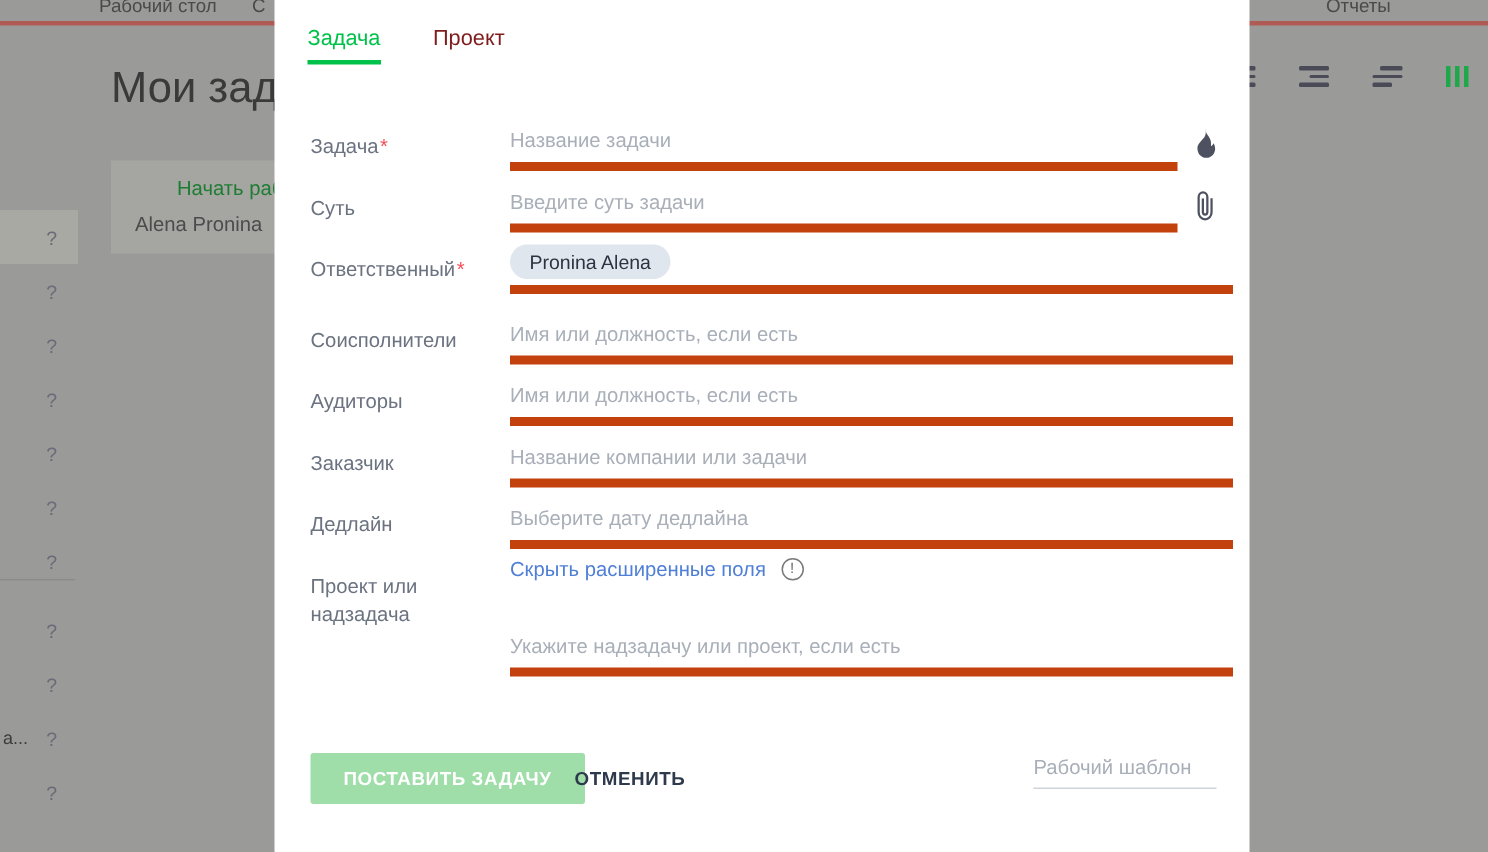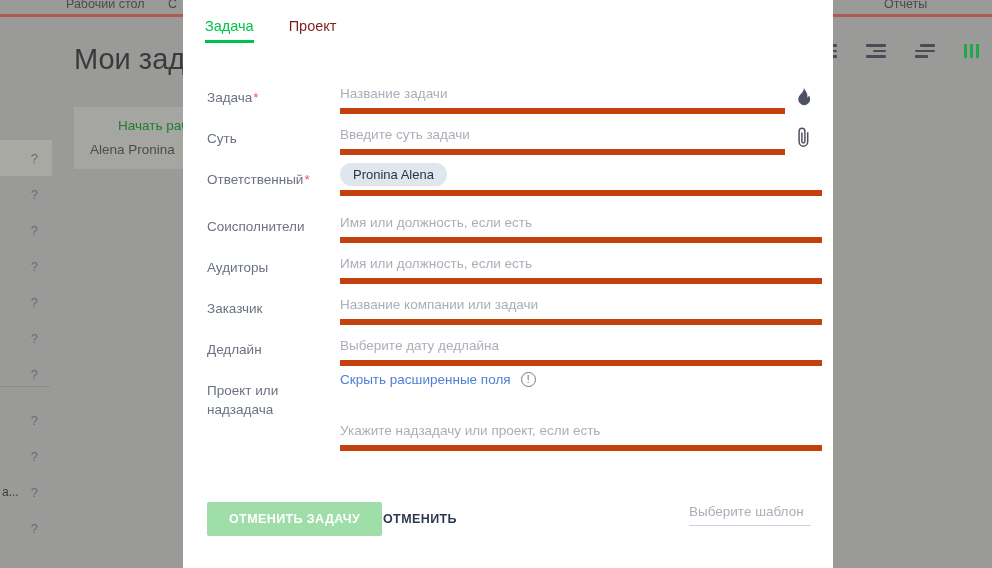--- a/index.html
+++ b/index.html
@@ -325,19 +325,19 @@
         </div>
       </div>
     </div>
 
   <div id="advanced-link">
     <span id="advanced-text">Скрыть расширенные поля</span>
     <span class="info-circle"></span>
   </div>
 
   <div id="footer">
-    <button id="submit-button">ОТМЕНИТЬ ЗАДАЧУ</button>
+    <button id="submit-button">ПОСТАВИТЬ ЗАДАЧУ</button>
     <button id="cancel-button">ОТМЕНИТЬ</button>
     <div id="template-select">
-      <div id="template-placeholder">Выберите шаблон</div>
+      <div id="template-placeholder">Рабочий шаблон</div>
     </div>
   </div>
 </div>
 
 </body></html>

